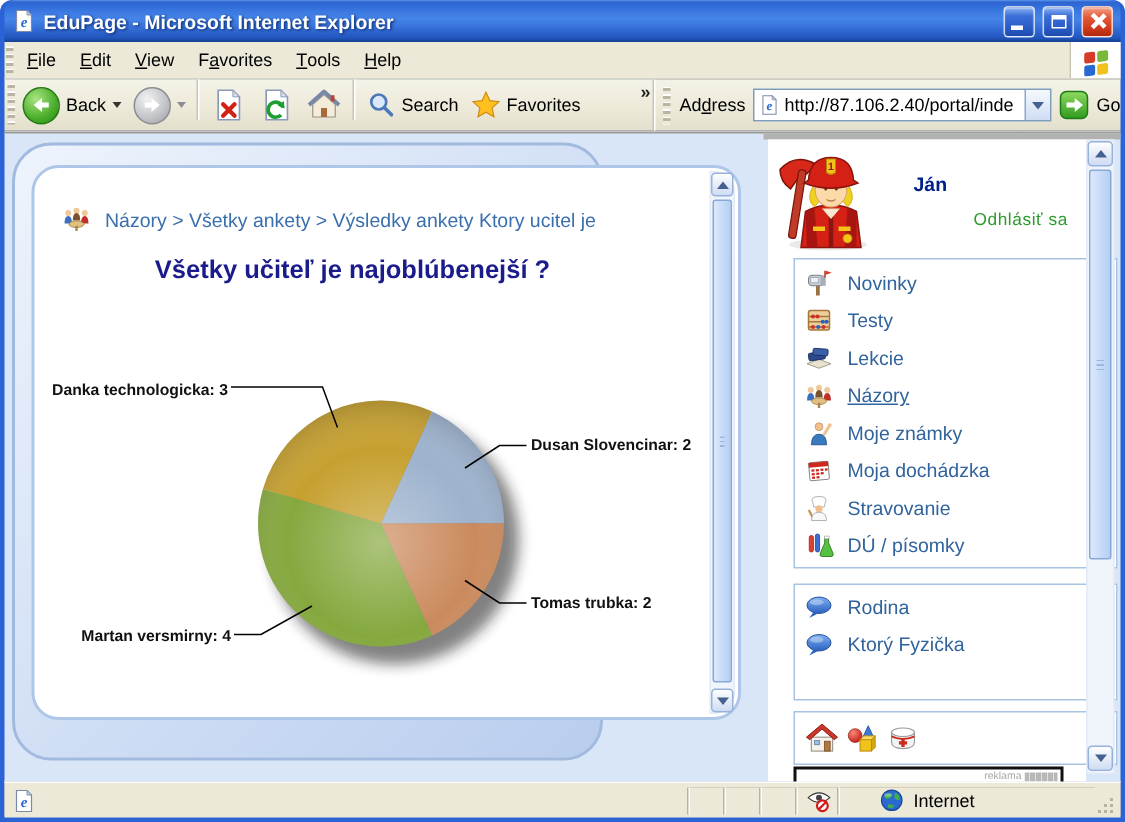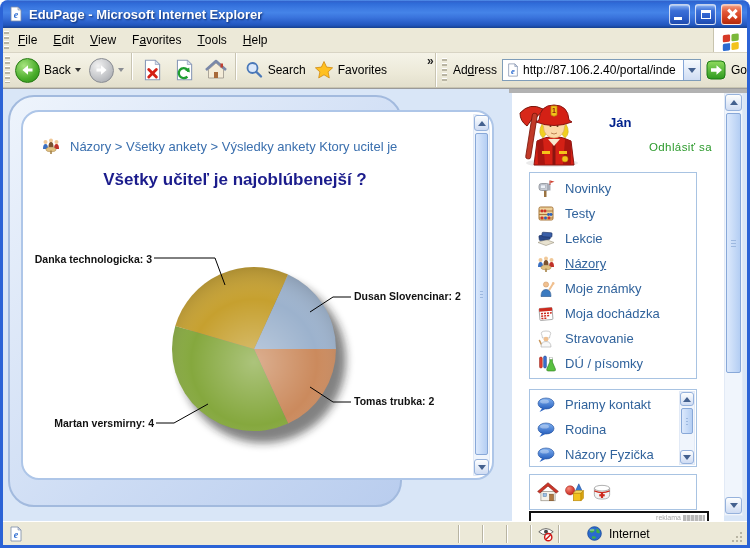--- a/index.html
+++ b/index.html
@@ -62,21 +62,21 @@
   .sb-thumb { position:absolute; left:1px; right:1px; background:linear-gradient(90deg,#dce9fc,#b4cef3); border:1px solid #88a8d8; border-radius:2px; }
   .sb-thumb::after { content:""; position:absolute; left:4px; right:4px; top:50%; height:7px; margin-top:-3px;
     background:repeating-linear-gradient(180deg,#9cb8e0 0 1px,transparent 1px 3px); }
   .inner-scroll { right:2px; top:2px; bottom:2px; width:17px; border-radius:0 14px 14px 0; }
 
   
   .sidebar { position:absolute; left:509px; top:4px; width:212px; bottom:0; background:#fff; }
   .avatar { position:absolute; left:6px; top:4px; width:72px; height:72px; }
   .user-name { position:absolute; left:97px; top:22px; font-size:13px; font-weight:bold; color:#00218c; }
   .logout { position:absolute; right:12px; top:48px; font-size:11.5px; color:#2c9a2c; letter-spacing:.4px; }
-  .side-box { position:absolute; left:17px; width:168px; background:#fff; border:1px solid #a8c3e2; }
+  .side-box { position:absolute; left:17px; width:216px; background:#fff; border:1px solid #a8c3e2; }
   .menu-box { top:79px; height:207px; padding:3px 0; }
   .contacts-box { top:296px; height:78px; }
   .icons-box { top:381px; height:36px; display:flex; align-items:center; gap:3px; padding:0 6px; }
   .side-item { display:flex; align-items:center; gap:9px; height:25px; padding:0 6px; font-size:13px; color:#31639c; white-space:nowrap; }
   .side-item.active .side-label { text-decoration:underline; }
   .contacts-list { position:absolute; left:0; top:2px; right:18px; }
   .mini-scroll { right:1px; top:1px; bottom:1px; width:16px; }
   .banner { position:absolute; left:17px; top:418px; width:180px; height:40px; border:2px solid #111; background:#fff; }
   .banner-txt { position:absolute; right:26px; top:1px; font-size:7px; color:#a8a8a8; }
   .banner-blocks { position:absolute; right:2px; top:2px; width:22px; height:6px;
@@ -467,41 +467,31 @@
       <div class="side-box contacts-box">
         <div class="contacts-list" id="contacts-list">
             <div class="side-item">
               <span class="icon20">
                 <svg viewBox="0 0 20 20" width="20" height="20">
                   <ellipse cx="10" cy="8.5" rx="8" ry="5.5" fill="url(#bubbleGrad)" stroke="#1d4a96" stroke-width=".6"></ellipse>
                   <path d="M6.5 12.8 l-3 4.2 5.5 -2.8z" fill="#2a62c0"></path>
                   <ellipse cx="8.5" cy="6.5" rx="4.5" ry="2" fill="#fff" opacity=".35"></ellipse>
                 </svg>
               </span>
-              <span class="side-label">Priamy kontakt</span>
-            </div>
-            <div class="side-item">
-              <span class="icon20">
-                <svg viewBox="0 0 20 20" width="20" height="20">
-                  <ellipse cx="10" cy="8.5" rx="8" ry="5.5" fill="url(#bubbleGrad)" stroke="#1d4a96" stroke-width=".6"></ellipse>
-                  <path d="M6.5 12.8 l-3 4.2 5.5 -2.8z" fill="#2a62c0"></path>
-                  <ellipse cx="8.5" cy="6.5" rx="4.5" ry="2" fill="#fff" opacity=".35"></ellipse>
-                </svg>
-              </span>
               <span class="side-label">Rodina</span>
             </div>
             <div class="side-item">
               <span class="icon20">
                 <svg viewBox="0 0 20 20" width="20" height="20">
                   <ellipse cx="10" cy="8.5" rx="8" ry="5.5" fill="url(#bubbleGrad)" stroke="#1d4a96" stroke-width=".6"></ellipse>
                   <path d="M6.5 12.8 l-3 4.2 5.5 -2.8z" fill="#2a62c0"></path>
                   <ellipse cx="8.5" cy="6.5" rx="4.5" ry="2" fill="#fff" opacity=".35"></ellipse>
                 </svg>
               </span>
-              <span class="side-label">Názory Fyzička</span>
+              <span class="side-label">Ktorý Fyzička</span>
             </div>
           </div>
         <div class="xp-scroll mini-scroll">
           <div class="sb-btn" style="top:0;height:14px">
               <span class="tri-up"></span>
             </div>
           <div class="sb-thumb" style="top:16px;height:26px"></div>
           <div class="sb-btn" style="top:auto;bottom:0;height:14px">
               <span class="tri-down"></span>
             </div>

